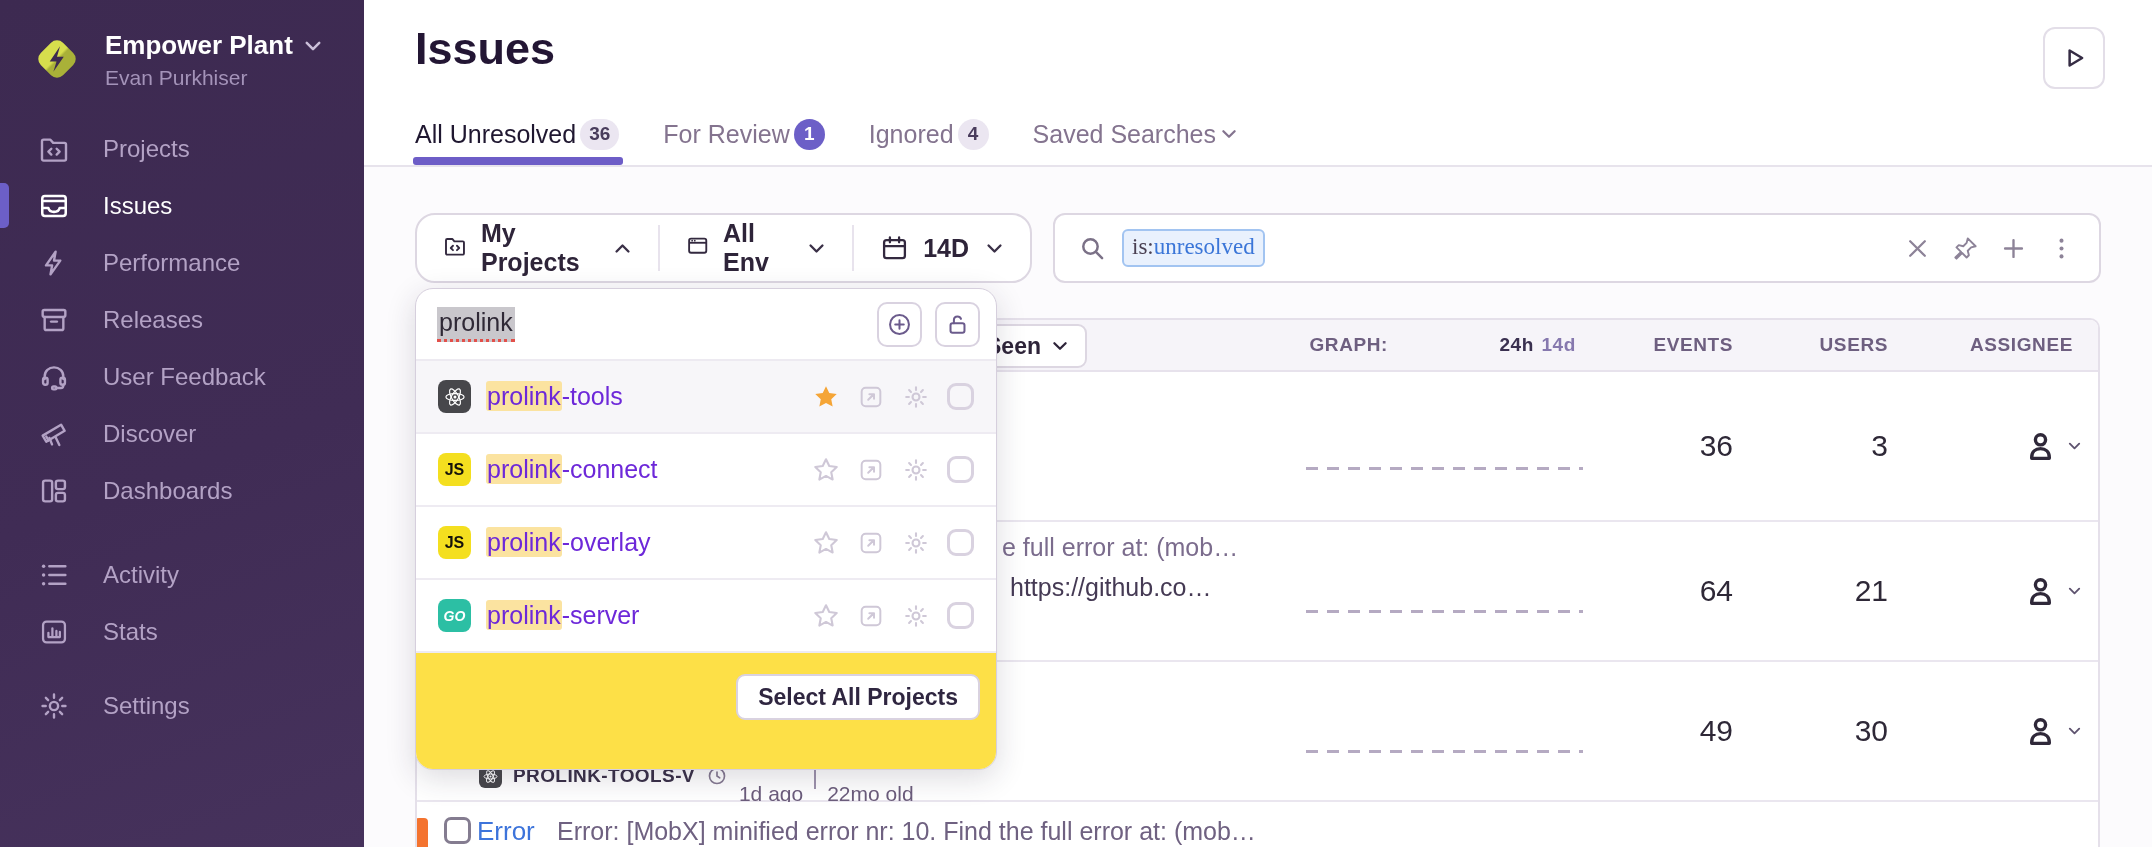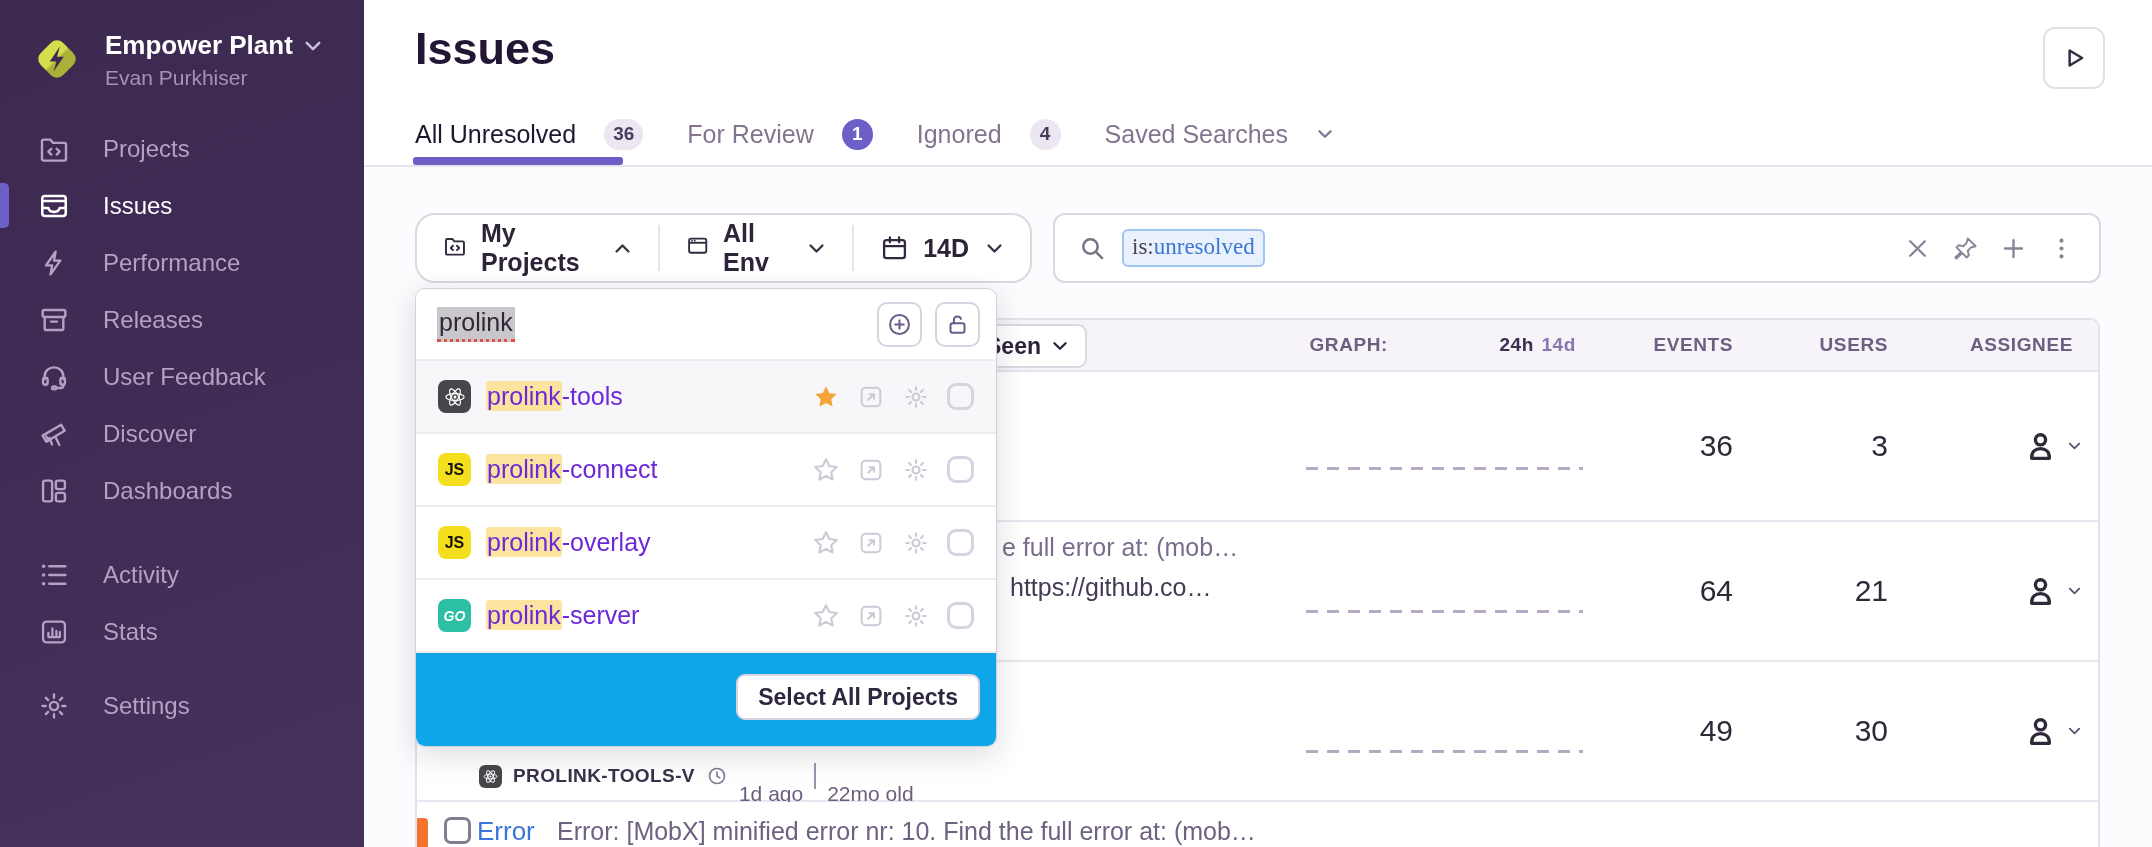--- a/index.html
+++ b/index.html
@@ -38,21 +38,21 @@
   
   .main { position:absolute; left:364px; top:0; width:1788px; height:847px; background:#fcfbfd; }
   .page-top { position:relative; height:167px; background:#fff; border-bottom:2px solid #e7e3ec; }
   .page-title { position:absolute; left:51px; top:24px; margin:0; font-size:45px; line-height:1.1; font-weight:700; color:#231634; }
   .play-btn {
     position:absolute; right:47px; top:27px; width:62px; height:62px;
     border:2px solid #e3dee8; border-radius:12px; background:#fff;
     display:flex; align-items:center; justify-content:center; color:#352c44; cursor:pointer;
   }
   .tabs { position:absolute; left:51px; top:114px; display:flex; gap:44px; align-items:center; height:40px; }
-  .tab { display:flex; gap:28px; align-items:center; font-size:25px; color:#84748f; cursor:pointer; white-space:nowrap; }
+  .tab { display:flex; gap:4px; align-items:center; font-size:25px; color:#84748f; cursor:pointer; white-space:nowrap; }
   .tab.active-tab { color:#1f1730; }
   .tab-badge {
     background:#ebe6f1; color:#493c5c; border-radius:16px; font-size:19px; font-weight:700;
     height:31px; min-width:31px; padding:0 9px; display:flex; align-items:center; justify-content:center;
   }
   .tab-badge.purple { background:#6c5fc7; color:#fff; border-radius:50%; width:31px; min-width:31px; padding:0; }
   .tab-underline { position:absolute; left:49px; top:157px; width:210px; height:8px; background:#6d5dc7; border-radius:3px; }
 
   
   .page-filter-bar {
@@ -128,42 +128,42 @@
   .meta-sep { width:2px; height:26px; background:#9d92ac; }
 
   .level-bar { position:absolute; left:-2px; top:16px; width:13px; height:46px; background:#f4732f; border-radius:4px; }
   .row4-check { position:absolute; left:27px; top:15px; width:27px; height:27px; border:3px solid #847c90; border-radius:7px; background:#fff; cursor:pointer; }
   .row4-error { position:absolute; left:60px; top:14px; font-size:26px; color:#3d74db; cursor:pointer; }
   .row4-title { position:absolute; left:140px; top:15px; font-size:25px; color:#6f6181; white-space:nowrap; cursor:pointer; }
 
   
   .project-dropdown {
     position:absolute; left:415px; top:288px; width:582px; z-index:10;
-    background:#fff; border:1px solid #d6cfdd; border-radius:10px; overflow:hidden;
+    background:#fff; border:1px solid #d6cfdd; border-radius:18px; overflow:hidden;
     box-shadow:0 8px 30px rgba(40,30,55,.16);
   }
   .pd-input-row { height:72px; display:flex; align-items:center; padding:0 16px 0 21px; border-bottom:2px solid #edeaf1; }
   .pd-query { font-size:25px; color:#2f2936; background:#c9c7cc; border-bottom:3px dotted #e2504a; padding:1px 2px 2px; }
   .pd-btns { margin-left:auto; display:flex; gap:13px; }
   .pd-btn { width:45px; height:45px; border:2px solid #d9d2e0; border-radius:10px; background:#fff; color:#6b5b8c;
             display:flex; align-items:center; justify-content:center; cursor:pointer; }
   .pd-btn svg { width:27px; height:27px; }
   .pd-row { height:73px; display:flex; align-items:center; padding:0 22px; border-bottom:2px solid #eeebf2; cursor:pointer; }
   .pd-row.first { background:#f7f6f9; }
   .platform-icon { width:33px; height:33px; border-radius:8px; margin-right:15px; display:flex; align-items:center; justify-content:center; }
   .platform-js { background:#f4df1f; color:#14120b; font-weight:700; font-size:16px; }
   .platform-go { background:#2cbfa4; color:#fff; font-style:italic; font-weight:700; font-size:14px; }
   .platform-electron { background:#47474b; }
   .pd-name { font-size:25px; color:#6d28d9; }
   .pd-name .hl { background:#fbe3a0; border-radius:3px; padding:1px 1px; }
   .pd-actions { margin-left:auto; display:flex; gap:17px; align-items:center; }
   .pd-action { width:28px; height:28px; color:#cfc8d7; cursor:pointer; }
   .pd-action.star-filled { color:#f5a537; }
   .pd-checkbox { width:27px; height:27px; border:3px solid #d9d2e0; border-radius:9px; cursor:pointer; }
-  .pd-footer { position:relative; height:93px; background:#0ea5e9;text-decoration:underline; }
+  .pd-footer { position:relative; height:116px; background:#fde047;text-decoration:underline; }
   .select-all-btn {
     position:absolute; right:16px; top:21px; height:46px; padding:0 20px;
     background:#fff; border:2px solid #d9d2e0; border-radius:9px;
     font-size:23px; font-weight:700; color:#2f2640; display:flex; align-items:center; cursor:pointer;
   }
 </style>
 </head>
 <body>
 
 <aside class="sidebar">

